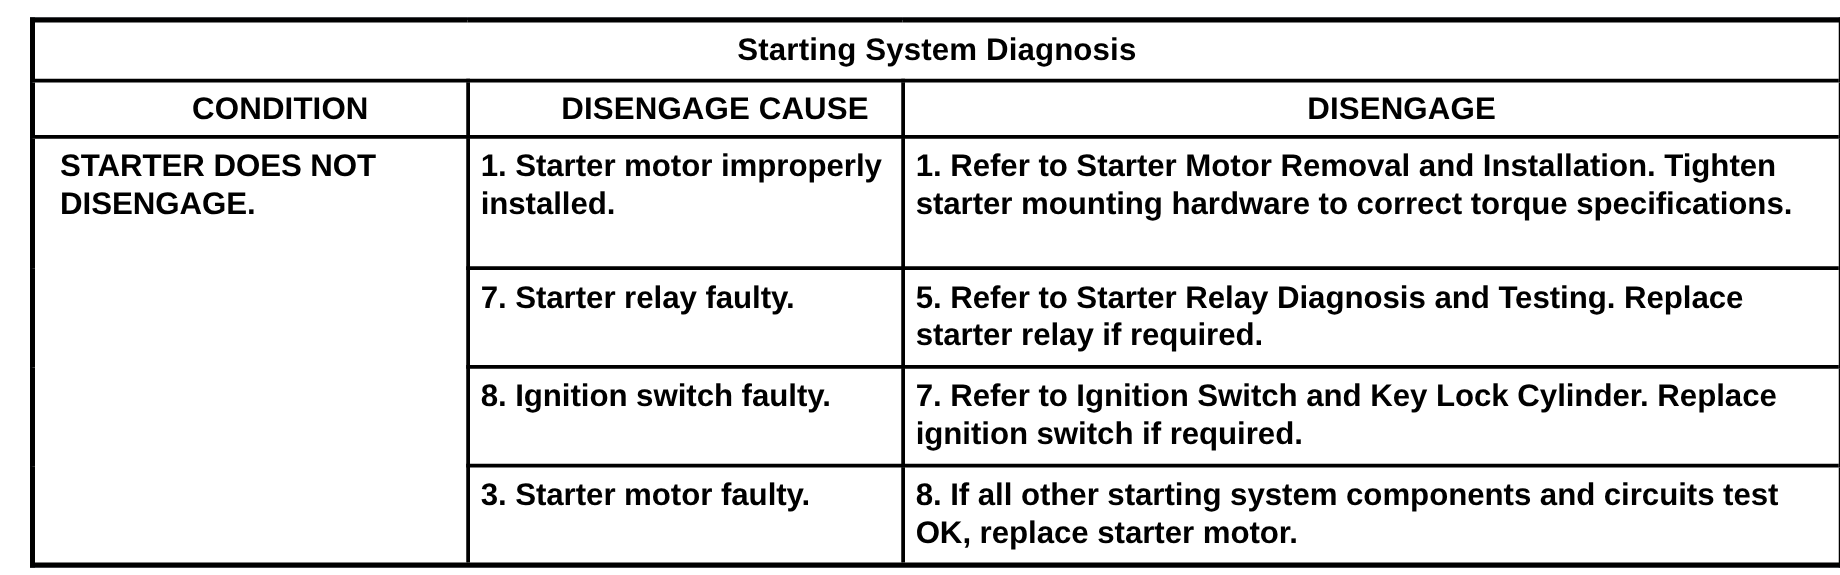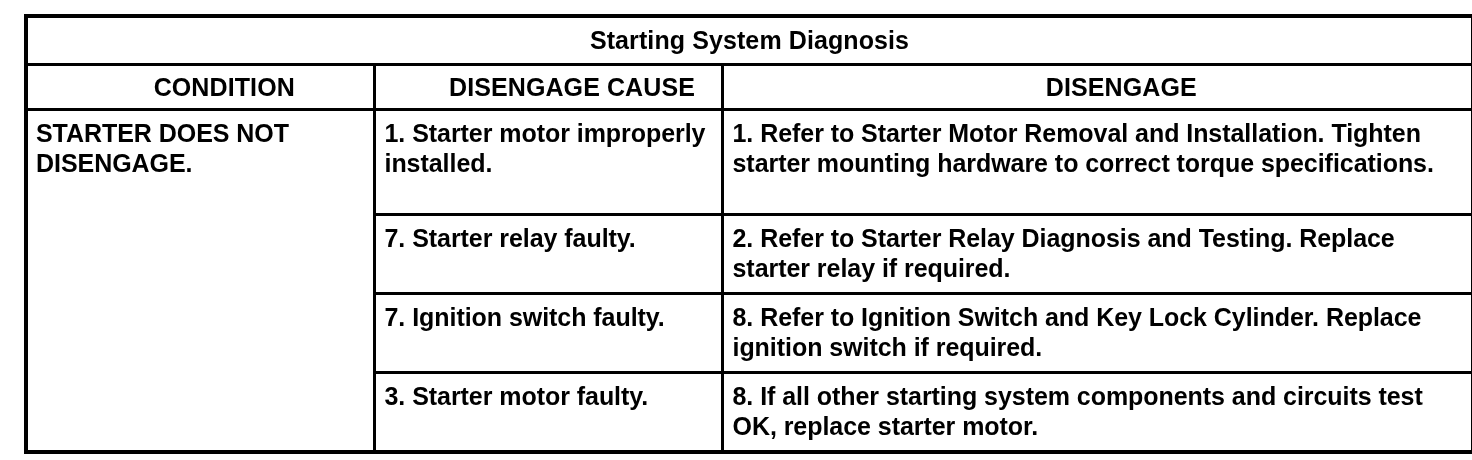--- a/index.html
+++ b/index.html
@@ -81,21 +81,21 @@
   .body-cell .txt {
     display: block;
     font-size: 25px;
     line-height: 30px;
     padding: 7px 9px 9px 9px;
     white-space: pre-line;
     letter-spacing: -0.05px;
   }
 
   .cond-cell .txt {
-    padding-left: 8px;
+    padding-left: 20px;
   }
 
   
   .row-1 { height: 105px; }
   .row-2 { height: 74px; }
   .row-3 { height: 71px; }
   .row-4 { height: 72px; }
 
   .col-condition  { width: 348px; }
   .col-cause      { width: 348px; }
@@ -142,30 +142,30 @@
         <td class="body-cell frame-right">
           <span class="txt">1. Refer to Starter Motor Removal and Installation. Tighten starter mounting hardware to correct torque specifications.</span>
         </td>
       </tr>
 
       <tr class="row-2">
         <td class="body-cell">
           <span class="txt">7. Starter relay faulty.</span>
         </td>
         <td class="body-cell frame-right">
-          <span class="txt">2. Refer to Starter Relay Diagnosis and Testing. Replace starter relay if required.</span>
+          <span class="txt">5. Refer to Starter Relay Diagnosis and Testing. Replace starter relay if required.</span>
         </td>
       </tr>
 
       <tr class="row-3">
         <td class="body-cell">
-          <span class="txt">7. Ignition switch faulty.</span>
+          <span class="txt">8. Ignition switch faulty.</span>
         </td>
         <td class="body-cell frame-right">
-          <span class="txt">8. Refer to Ignition Switch and Key Lock Cylinder. Replace ignition switch if required.</span>
+          <span class="txt">7. Refer to Ignition Switch and Key Lock Cylinder. Replace ignition switch if required.</span>
         </td>
       </tr>
 
       <tr class="row-4">
         <td class="body-cell frame-bottom">
           <span class="txt">3. Starter motor faulty.</span>
         </td>
         <td class="body-cell frame-right frame-bottom">
           <span class="txt">8. If all other starting system components and circuits test OK, replace starter motor.</span>
         </td>

